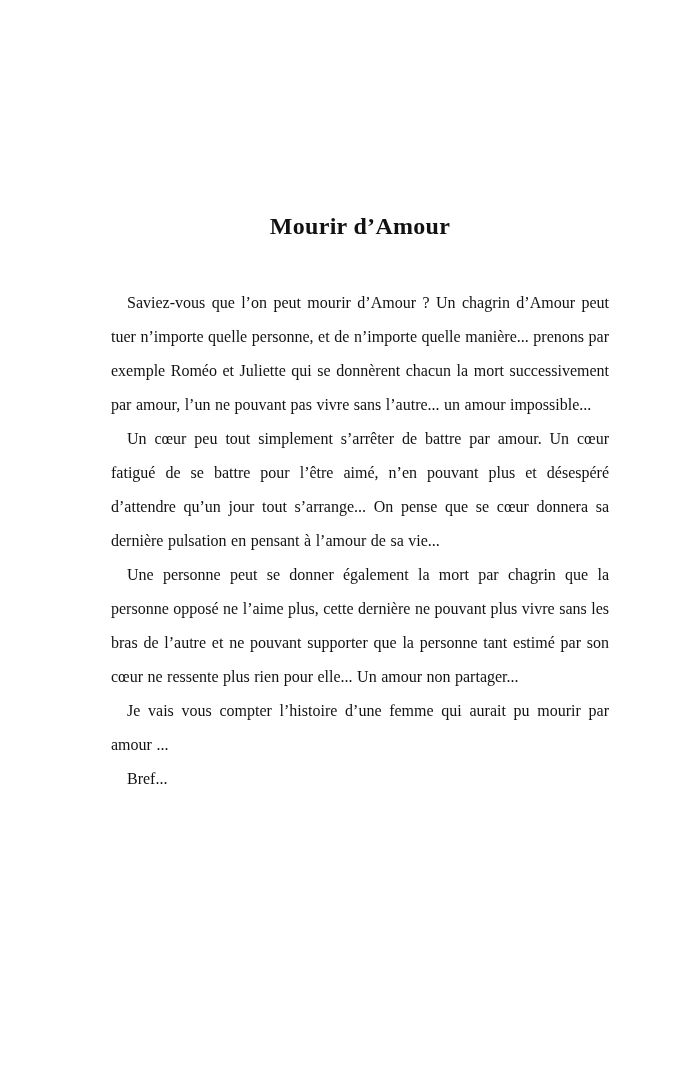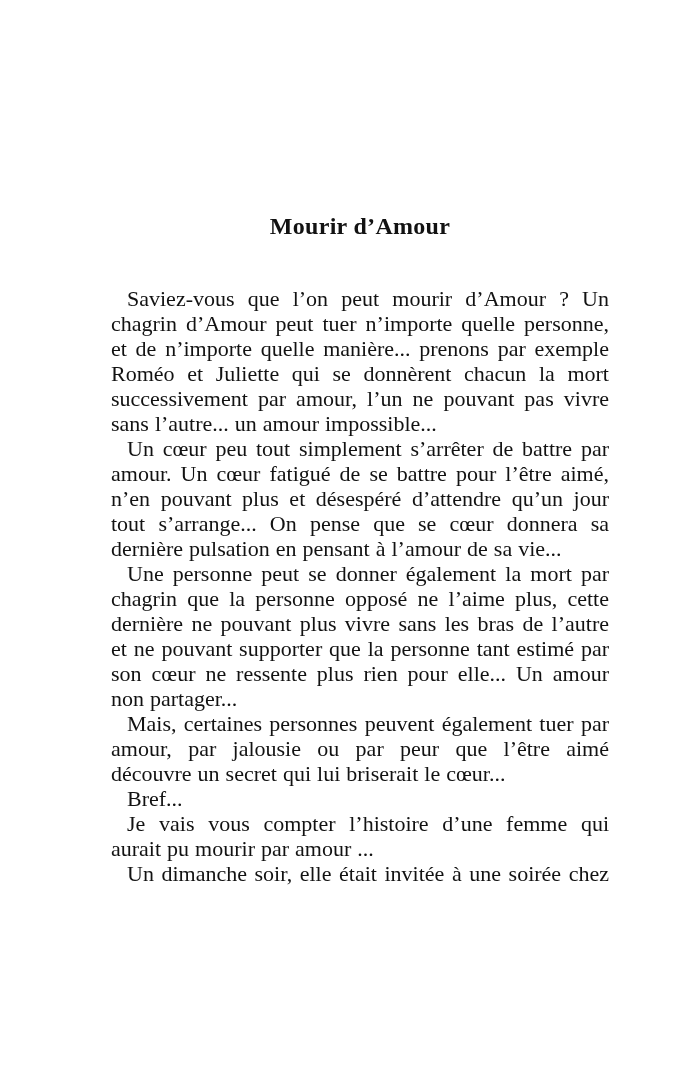--- a/index.html
+++ b/index.html
@@ -25,40 +25,38 @@
     margin: 0 0 46px 0;
     font-size: 24px;
     line-height: 28px;
     font-weight: bold;
     text-align: center;
     color: #121212;
     letter-spacing: 0.3px;
   }
   .body p {
     margin: 0;
-    font-size: 22px;
-    line-height: 25px;
+    font-size: 16px;
+    line-height: 34px;
     color: #121212;
     text-align: justify;
     text-indent: 16px;
     word-spacing: 0.5px;
   }
   .body p.stretch-last {
     text-align-last: justify;
   }
 </style>
 </head>
 <body>
 
 <div class="page">
   <div class="text-block">
     <h1 class="title">Mourir d’Amour</h1>
     <div class="body">
       <p>Saviez-vous que l’on peut mourir d’Amour ? Un chagrin d’Amour peut tuer n’importe quelle personne, et de n’importe quelle manière... prenons par exemple Roméo et Juliette qui se donnèrent chacun la mort successivement par amour, l’un ne pouvant pas vivre sans l’autre... un amour impossible...</p>
       <p>Un cœur peu tout simplement s’arrêter de battre par amour. Un cœur fatigué de se battre pour l’être aimé, n’en pouvant plus et désespéré d’attendre qu’un jour tout s’arrange... On pense que se cœur donnera sa dernière pulsation en pensant à l’amour de sa vie...</p>
       <p>Une personne peut se donner également la mort par chagrin que la personne opposé ne l’aime plus, cette dernière ne pouvant plus vivre sans les bras de l’autre et ne pouvant supporter que la personne tant estimé par son cœur ne ressente plus rien pour elle... Un amour non partager...</p>
-      <p>Mais, certaines personnes peuvent également tuer par amour, par jalousie ou par peur que l’être aimé découvre un secret qui lui briserait le cœur...</p>
+      <p>Je vais vous compter l’histoire d’une femme qui aurait pu mourir par amour ...</p>
       <p>Bref...</p>
-      <p>Je vais vous compter l’histoire d’une femme qui aurait pu mourir par amour ...</p>
-      <p class="stretch-last">Un dimanche soir, elle était invitée à une soirée chez</p>
     </div>
   </div>
 </div>
 
 </body></html>

